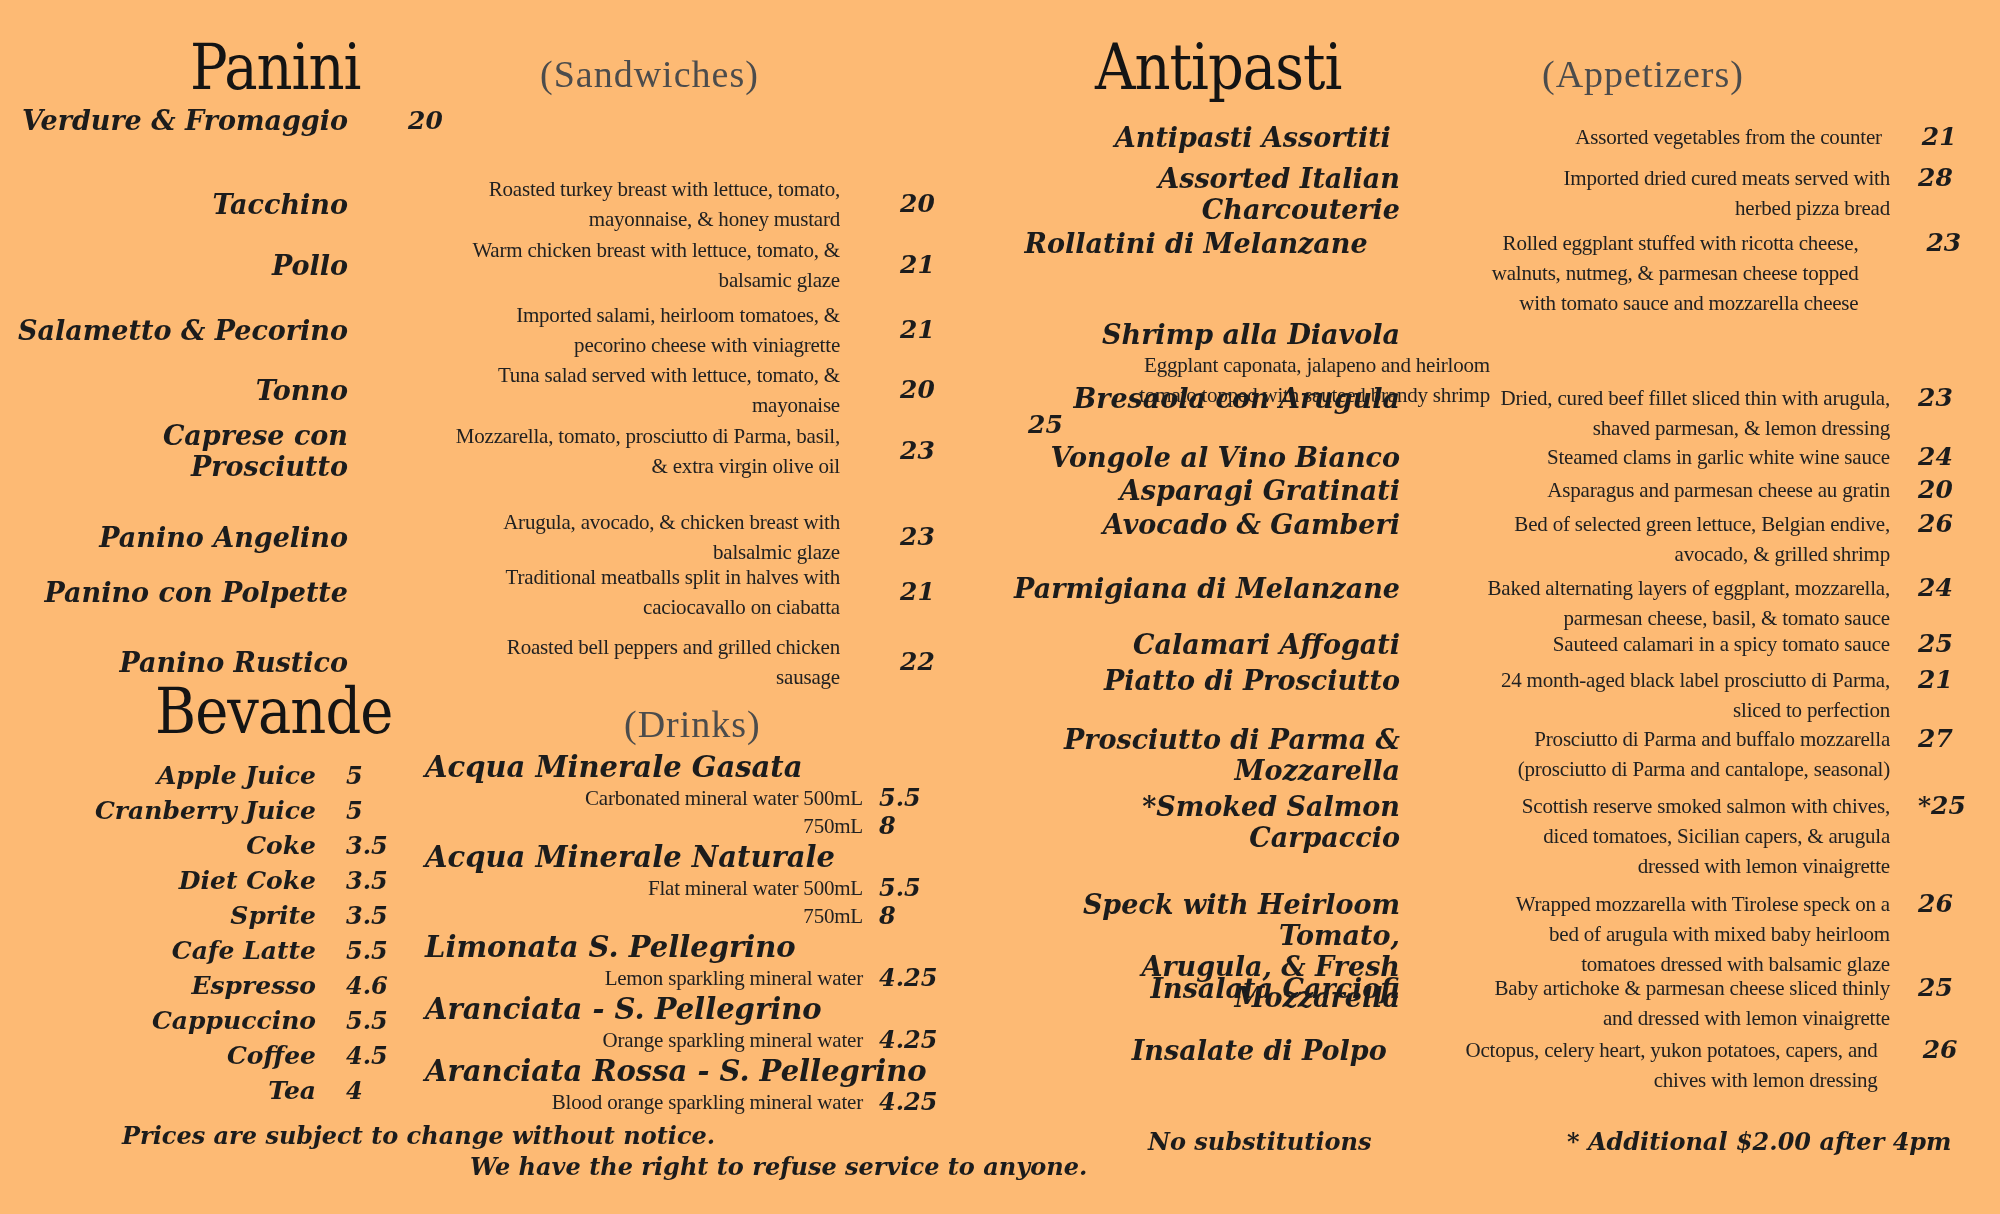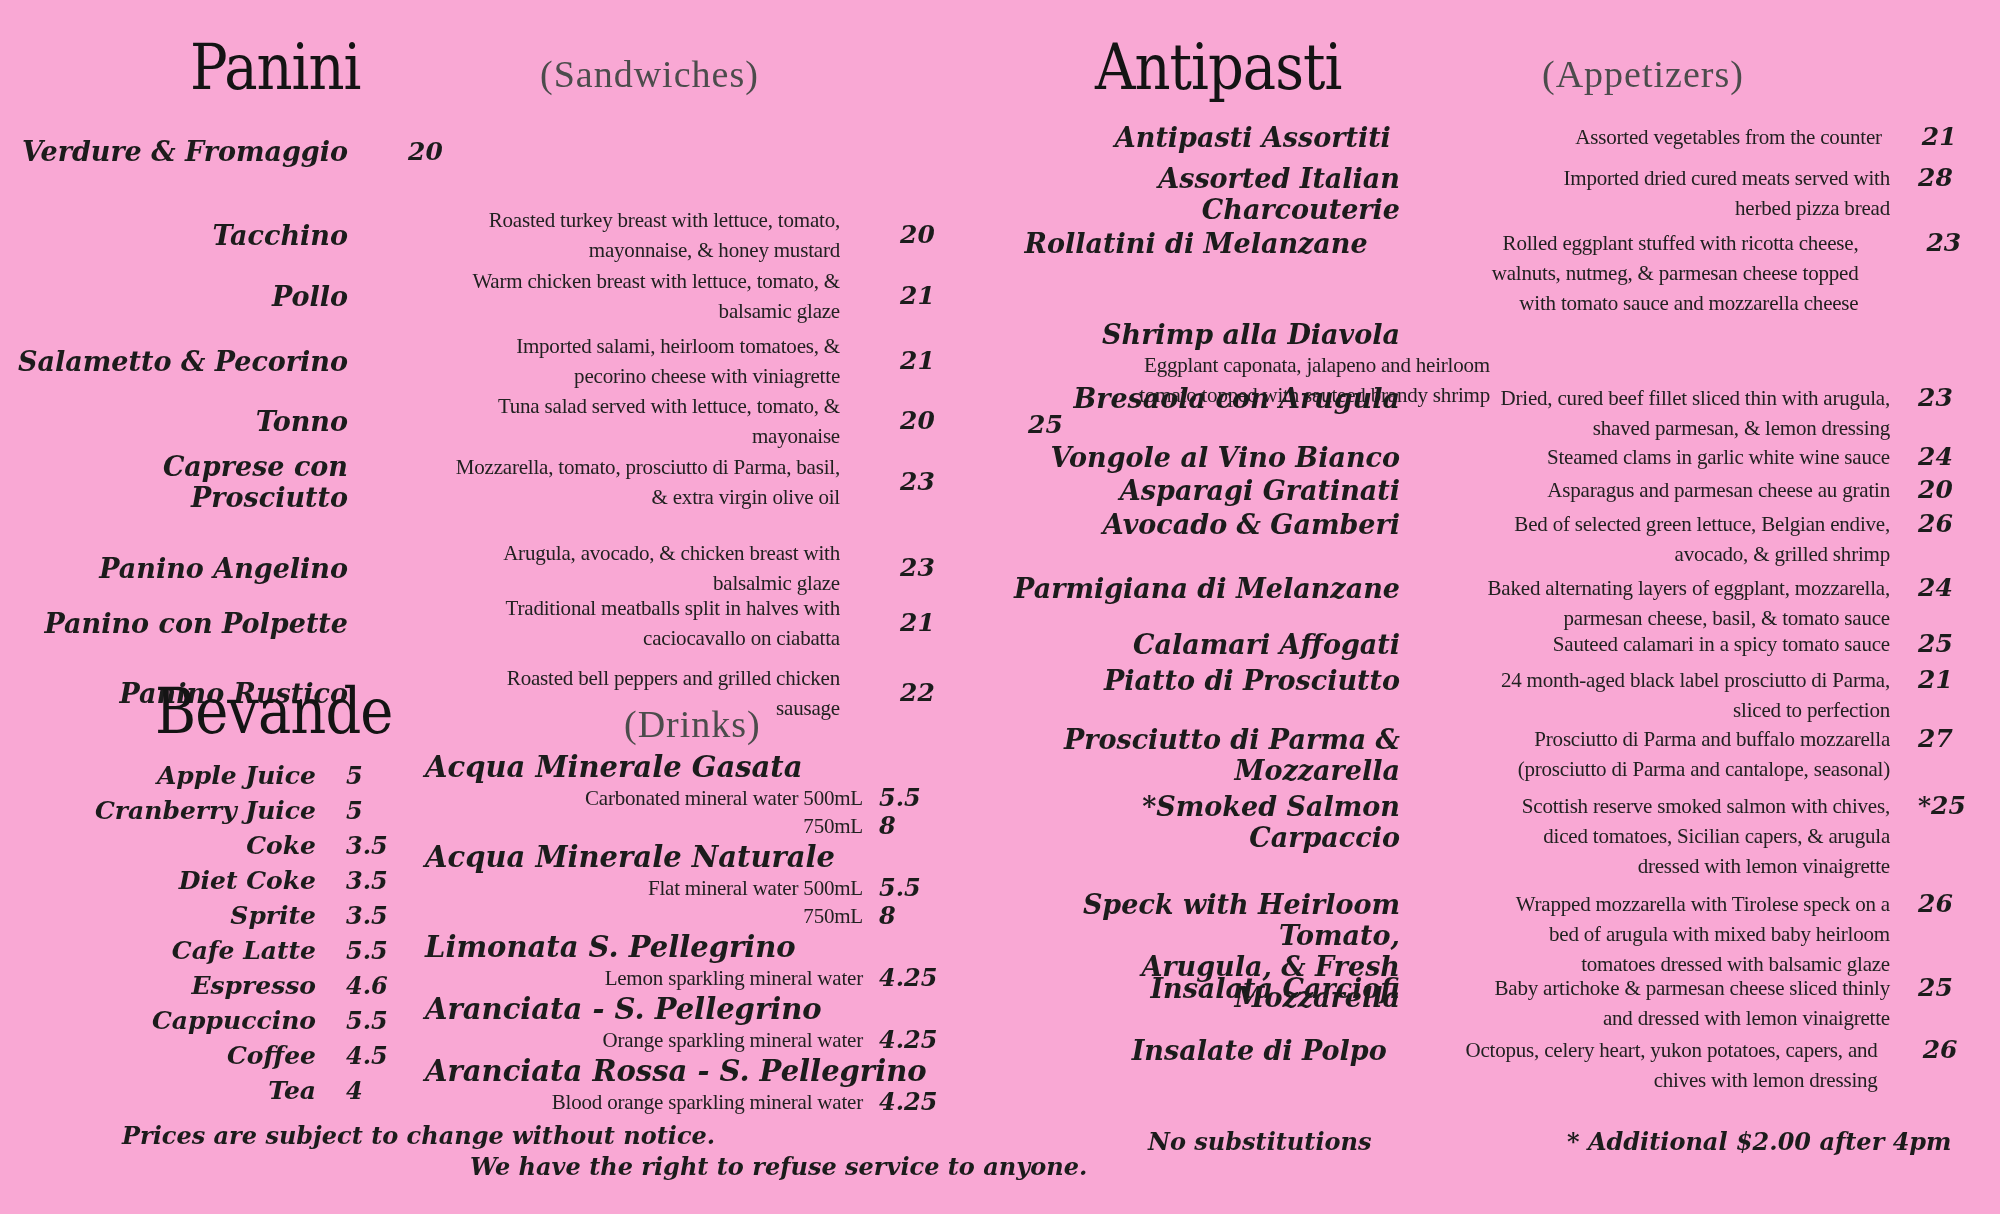--- a/index.html
+++ b/index.html
@@ -1,31 +1,31 @@
 <!DOCTYPE html>
 <html><head>
 <meta charset="utf-8">
 <style>
   html,body{margin:0;padding:0;background:#ffffff;}
-  #menu{position:relative;width:2000px;height:1214px;background:#f9a8d4;overflow:hidden;
+  #menu{position:relative;width:2000px;height:1214px;background:#fdba74;overflow:hidden;
         color:#1b1b1b;font-family:"Liberation Serif",serif;}
   .page{position:absolute;top:0;width:1000px;height:1214px;}
   #page-left{left:0;}
   #page-right{left:1000px;}
 
   
   .title{position:absolute;font-family:"DejaVu Serif",serif;font-weight:400;
          font-size:56px;line-height:62px;letter-spacing:-1px;color:#141414;
          transform:scaleY(1.14);transform-origin:top left;white-space:nowrap;}
   .subtitle{position:absolute;font-family:"Liberation Serif",serif;font-weight:400;
             font-size:38px;line-height:44px;color:#4c4c4c;letter-spacing:1px;white-space:nowrap;margin-left:12px;}
 
   
   .mrow{position:absolute;left:0;width:1000px;display:flex;}
-  #page-left .mrow{align-items:center;margin-top:31px;}
+  #page-left .mrow{align-items:center;}
   #page-right .mrow{align-items:flex-start;}
   .mname{width:348px;text-align:right;font-family:"DejaVu Serif",serif;font-style:italic;
          font-weight:700;font-size:27px;line-height:31px;white-space:pre-line;color:#1c1c1c;}
   #page-right .mname{width:400px;}
   .mdesc{margin-left:12px;width:480px;text-align:right;font-size:21px;line-height:30px;
          letter-spacing:-0.2px;white-space:pre-line;color:#212121;}
   #page-right .mdesc{margin-left:5px;width:485px;}
   .mprice{margin-left:60px;width:80px;text-align:left;font-family:"DejaVu Serif",serif;
           font-style:italic;font-weight:700;font-size:25px;line-height:30px;color:#1c1c1c;}
   #page-right .mprice{margin-left:28px;}

